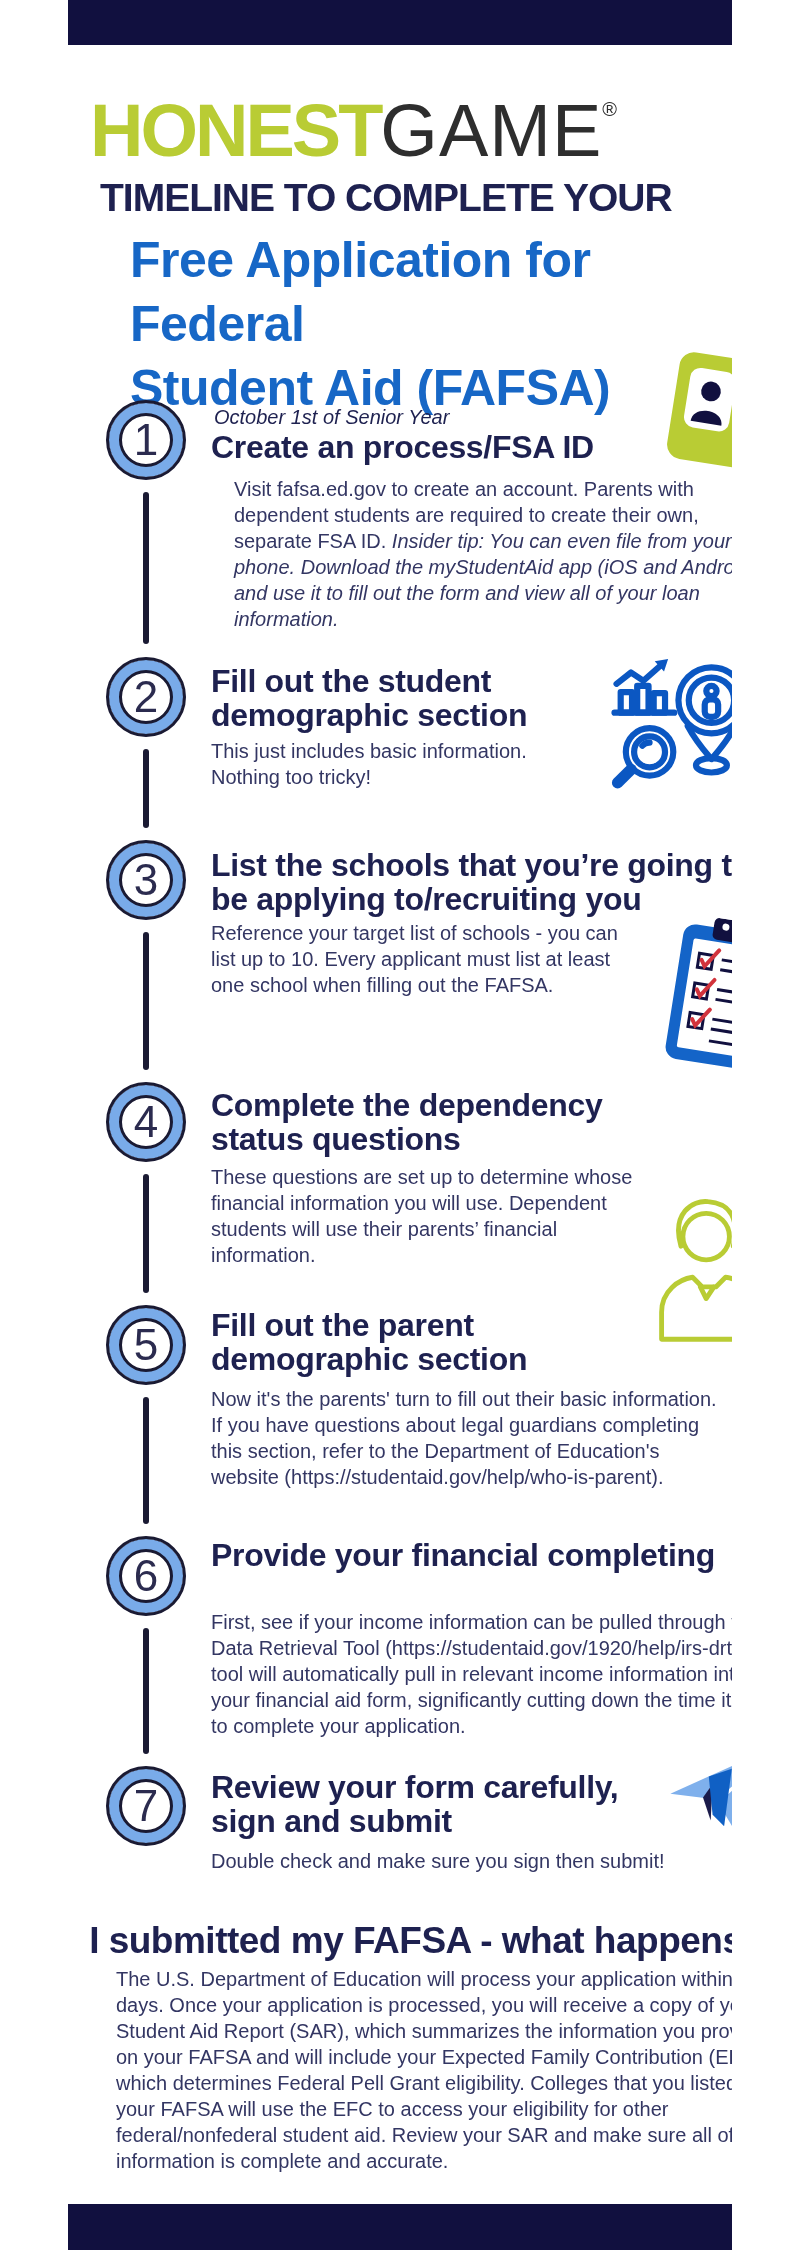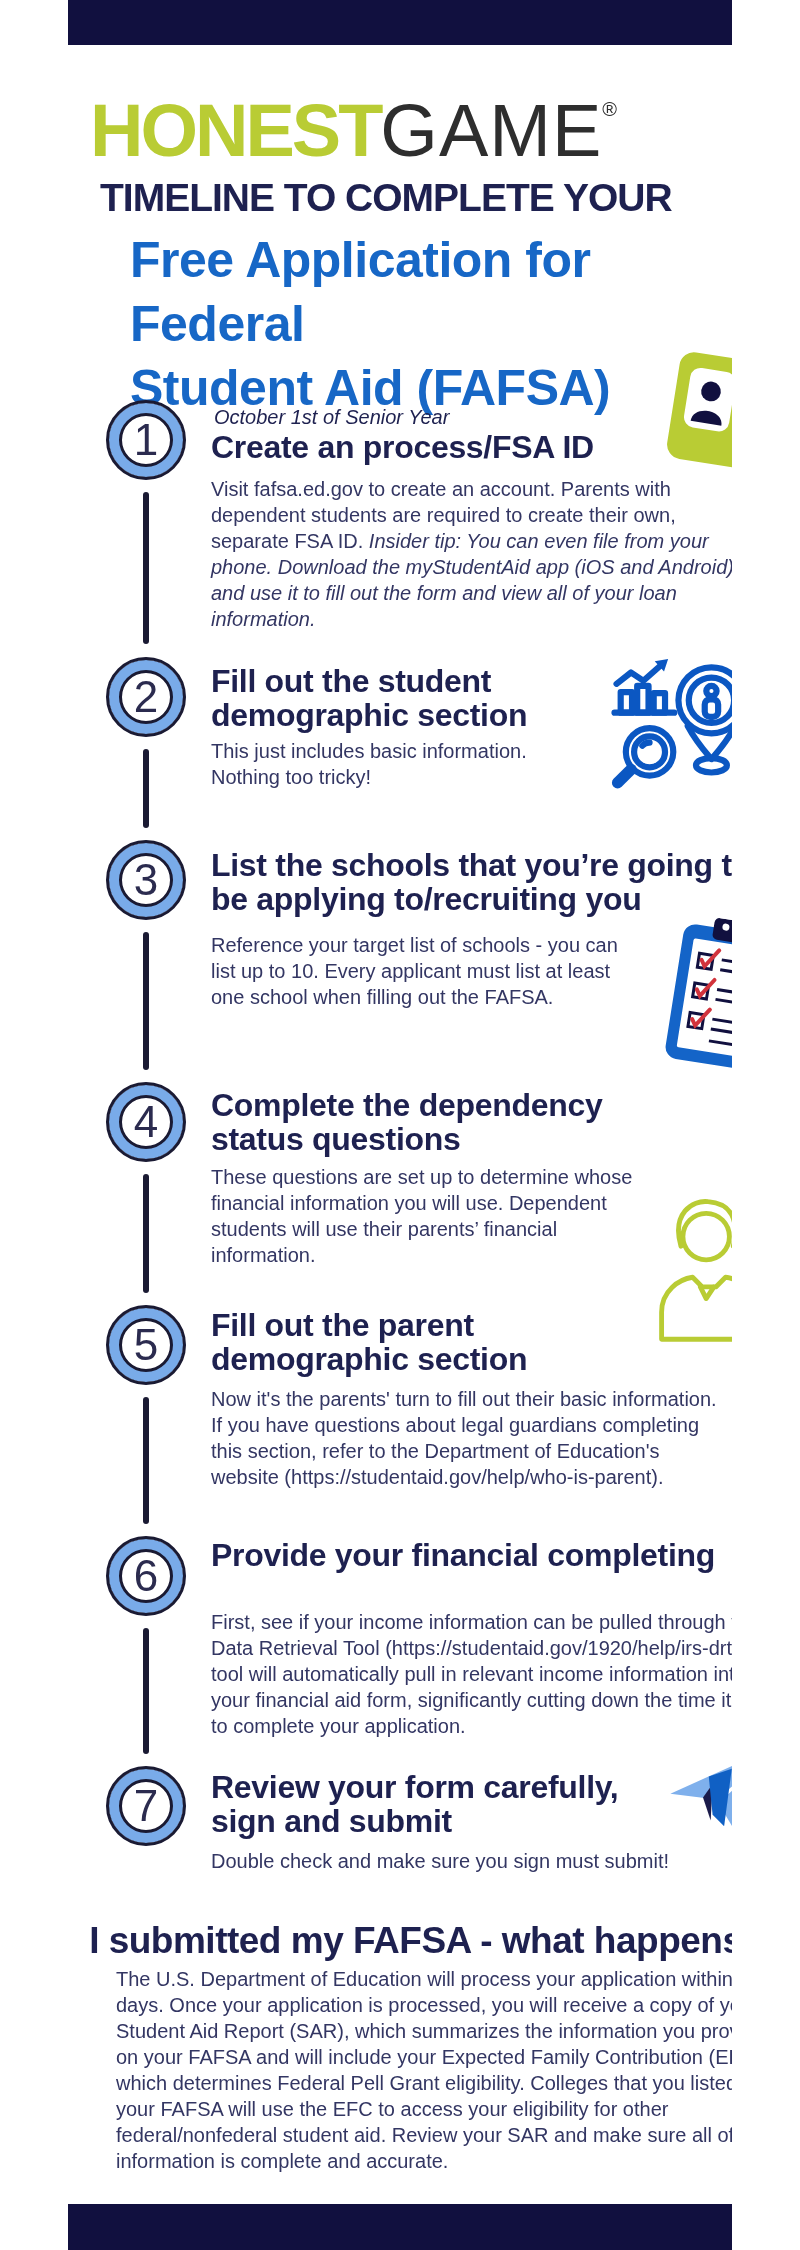--- a/index.html
+++ b/index.html
@@ -78,21 +78,21 @@
   <div class="connector" style="top:1174px;height:119px;"></div>
   <div class="connector" style="top:1397px;height:127px;"></div>
   <div class="connector" style="top:1628px;height:126px;"></div>
 
   <div class="step" style="top:400px;height:280px;">
     <div class="num-circle">
         <span>1</span>
       </div>
     <div class="date-label" style="top:6px;">October 1st of Senior Year</div>
     <div class="step-heading" style="top:30px;">Create an process/FSA ID</div>
-    <div class="step-body" style="top:76px;"><span>Visit fafsa.ed.gov to create an account. Parents with
+    <div class="step-body" style="top:76px;margin-left:23px;"><span>Visit fafsa.ed.gov to create an account. Parents with
 dependent students are required to create their own,
 separate FSA ID. </span><span class="it">Insider tip: You can even file from your
 phone. Download the myStudentAid app (iOS and Android)
 and use it to fill out the form and view all of your loan
 information.</span></div>
     <div class="icon-box rot" style="left:602px;top:-40px;">
       <svg width="166" height="112" viewBox="0 0 160 108">
         <rect x="2" y="2" width="156" height="104" rx="14" style="fill:var(--lime)"></rect>
         <rect x="14" y="16" width="44" height="58" rx="10" fill="#ffffff"></rect>
         <circle cx="36" cy="37" r="9.5" style="fill:var(--navy-bar)"></circle>
@@ -134,21 +134,21 @@
       </svg>
     </div>
   </div>
 
   <div class="step" style="top:840px;height:250px;">
     <div class="num-circle">
         <span>3</span>
       </div>
     <div class="step-heading" style="top:8px;">List the schools that you’re going to
 be applying to/recruiting you</div>
-    <div class="step-body" style="top:92px;">Reference your target list of schools - you can
+    <div class="step-body" style="top:80px;">Reference your target list of schools - you can
 list up to 10. Every applicant must list at least
 one school when filling out the FAFSA.</div>
     <div class="icon-box rot" style="left:604px;top:80px;">
       <svg width="108" height="150" viewBox="0 0 108 150">
         <rect x="2" y="10" width="100" height="136" rx="12" style="fill:var(--clip-blue)"></rect>
         <rect x="13" y="24" width="78" height="110" rx="2" fill="#ffffff"></rect>
         <rect x="31" y="0" width="42" height="22" rx="5" style="fill:var(--navy-bar)"></rect>
         <circle cx="43" cy="8" r="3.5" fill="#ffffff"></circle>
         <circle cx="61" cy="8" r="3.5" fill="#ffffff"></circle>
         <g style="stroke:var(--navy-bar)" stroke-width="3" fill="none">
@@ -221,21 +221,21 @@
 your financial aid form, significantly cutting down the time it takes
 to complete your application.</div>
   </div>
 
   <div class="step" style="top:1766px;height:130px;">
     <div class="num-circle">
         <span>7</span>
       </div>
     <div class="step-heading" style="top:4px;">Review your form carefully,
 sign and submit</div>
-    <div class="step-body" style="top:82px;">Double check and make sure you sign must submit!</div>
+    <div class="step-body" style="top:82px;">Double check and make sure you sign then submit!</div>
     <div class="icon-box" style="left:596px;top:-28px;">
       <svg width="126" height="96" viewBox="0 0 130 100">
         <polygon points="126,4 6,58 54,64" style="fill:var(--plane-light)"></polygon>
         <polygon points="126,4 56,68 74,98" style="fill:var(--plane-light)"></polygon>
         <polygon points="40,62 50,48 48,86" style="fill:var(--plane-dark)"></polygon>
         <polygon points="46,40 70,32 62,92 50,80" style="fill:var(--plane-mid)"></polygon>
       </svg>
     </div>
   </div>
 

